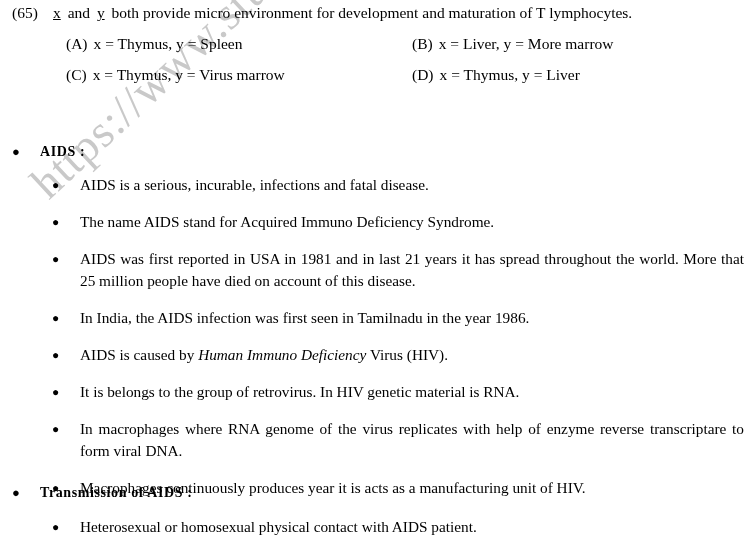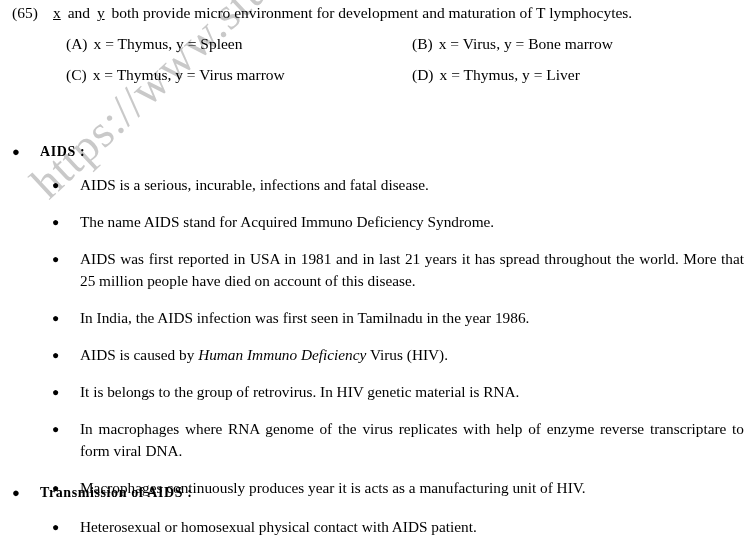--- a/index.html
+++ b/index.html
@@ -170,21 +170,21 @@
   <div id="content">
 
     <div class="q-block">
       <div class="q-line">
         <span class="q-num">(65)</span>
         <span class="q-text"><span class="blank">x</span> <span>and</span> <span class="blank">y</span> <span>both provide micro environment for development and maturation of T lymphocytes.</span></span>
       </div>
 
       <div class="opt-row">
         <span class="opt"><span class="opt-tag">(A)</span><span>x = Thymus, y = Spleen</span></span>
-        <span class="opt"><span class="opt-tag">(B)</span><span>x = Virus, y = Bone marrow</span></span>
+        <span class="opt"><span class="opt-tag">(B)</span><span>x = Liver, y = More marrow</span></span>
       </div>
 
       <div class="opt-row">
         <span class="opt"><span class="opt-tag">(C)</span><span>x = Thymus, y = Virus marrow</span></span>
         <span class="opt"><span class="opt-tag">(D)</span><span>x = Thymus, y = Liver</span></span>
       </div>
     </div>
 
 
     <div class="sec" style="top:141px;">

